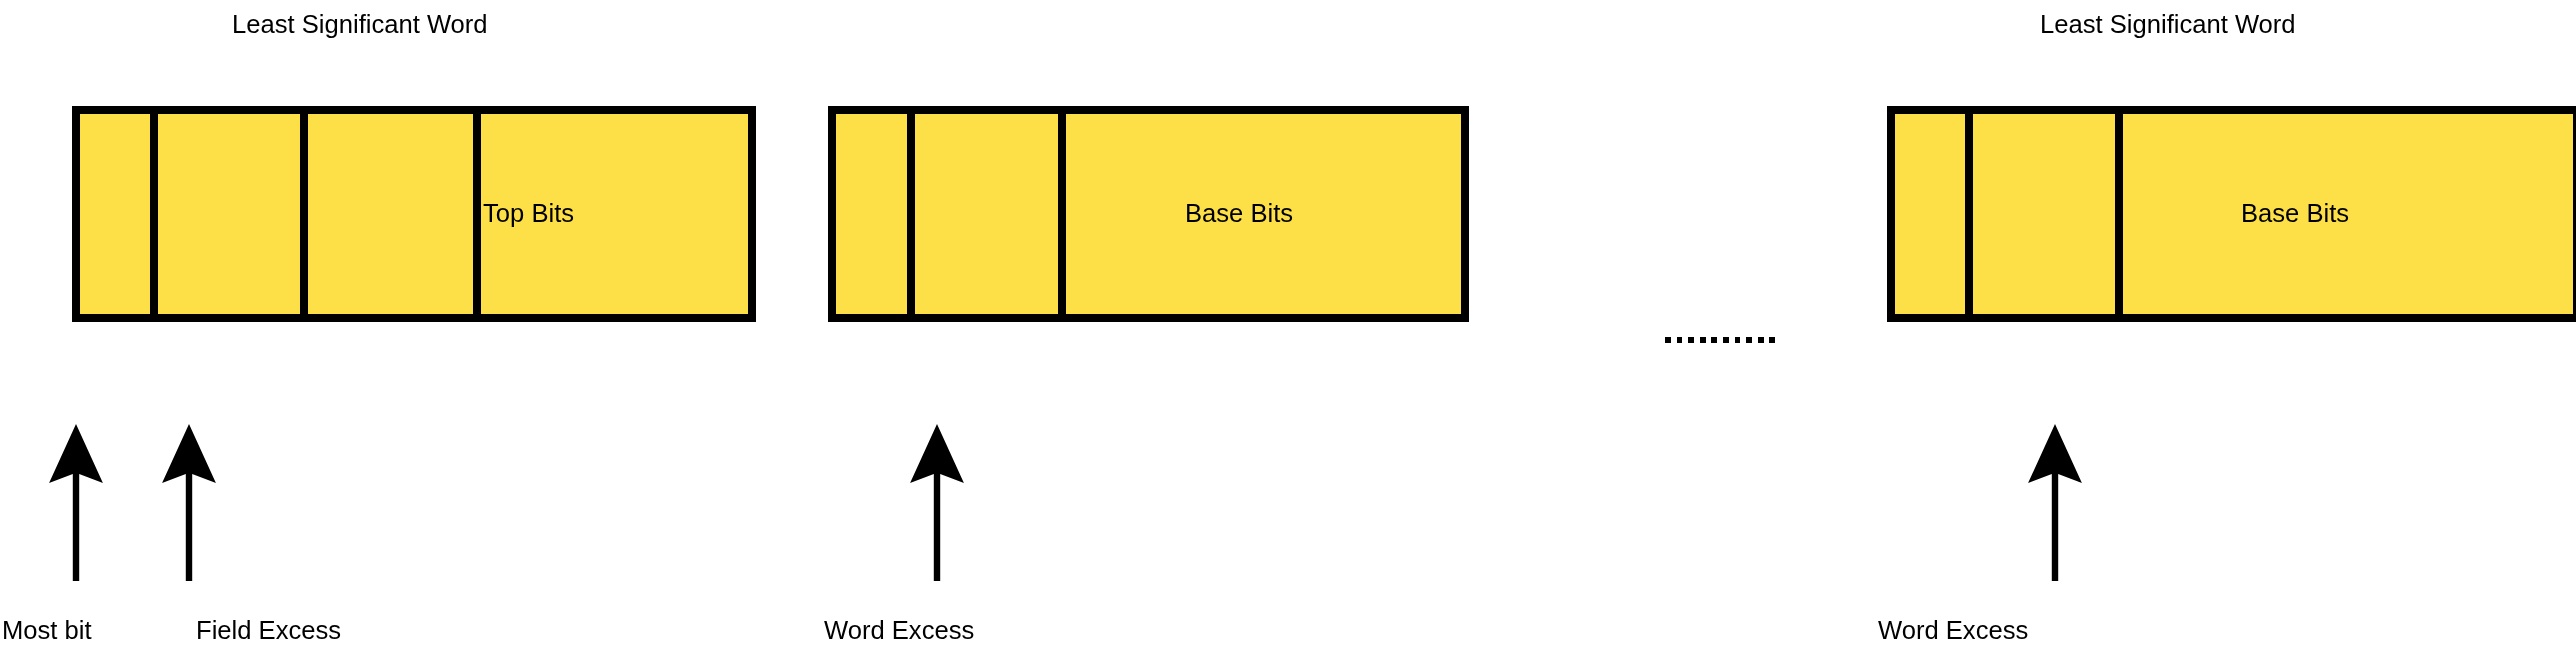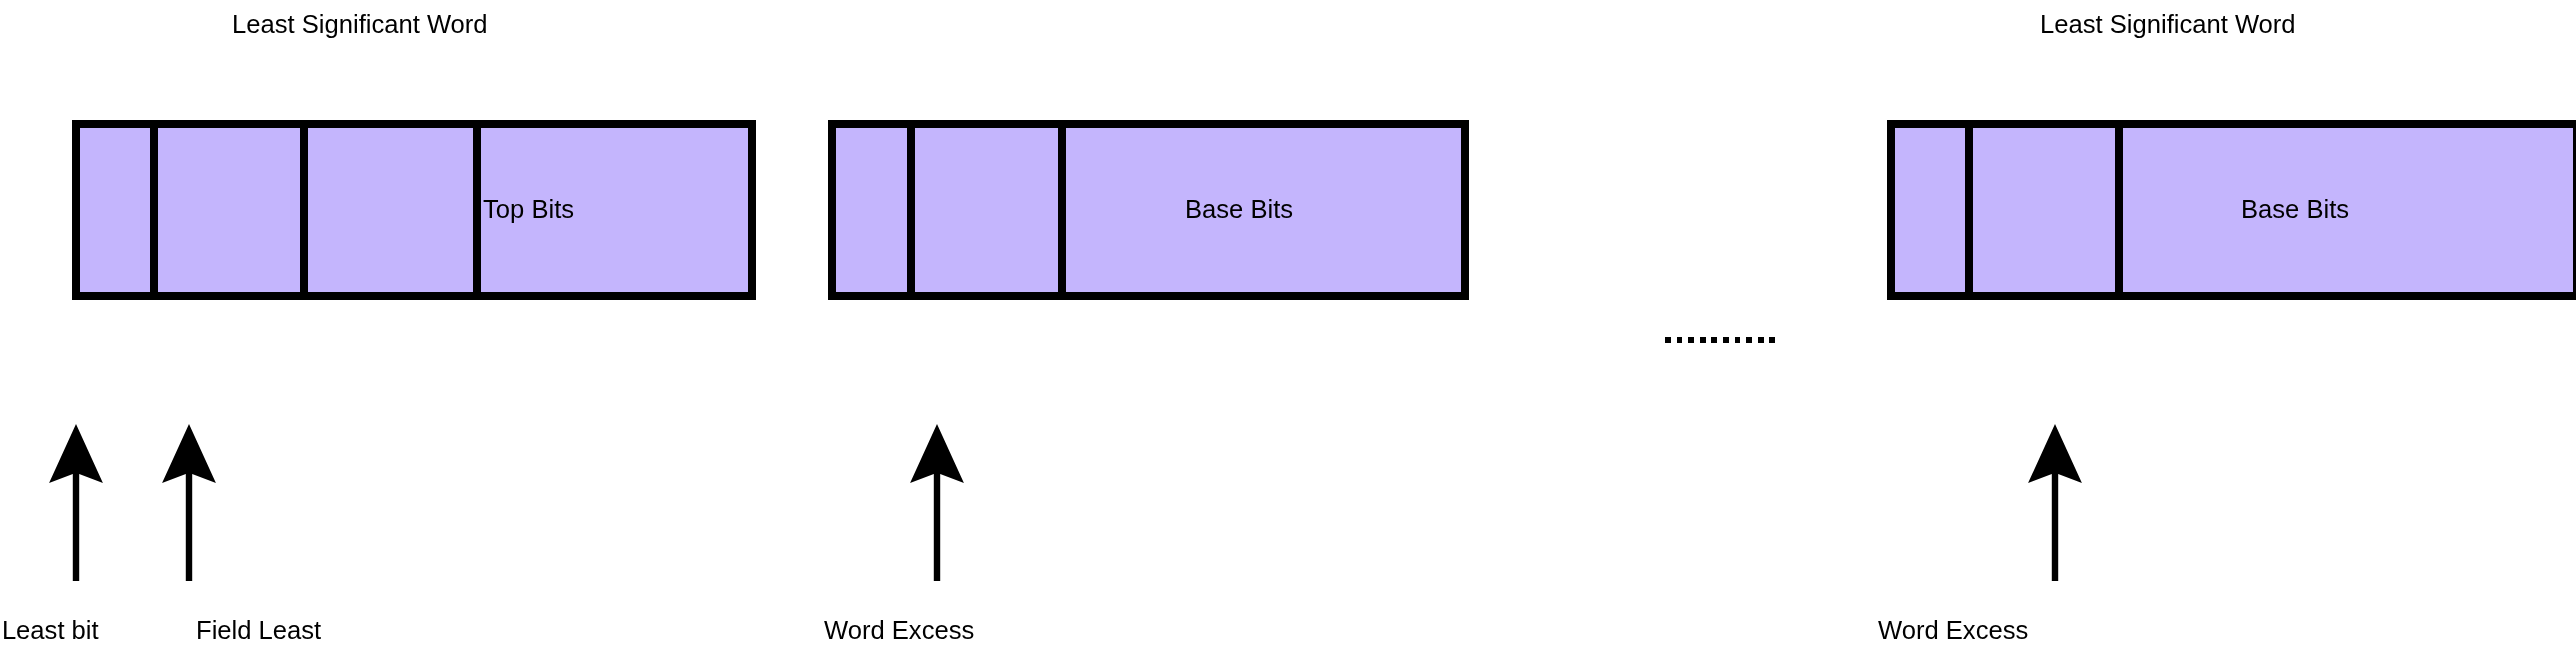--- a/index.html
+++ b/index.html
@@ -27,25 +27,25 @@
     white-space: nowrap;
     color: #000;
     letter-spacing: 0px;
   }
   #title-msw { left: 232px; top: 11.5px; }
   #title-lsw { left: 2040px; top: 11.5px; }
 
   
   .word-box {
     position: absolute;
-    top: 120px;
-    height: 180px;
+    top: 106px;
+    height: 216px;
     box-sizing: border-box;
     border: 8.3px solid #000000;
-    background: #c4b5fd;
+    background: #fde047;
   }
   #word-box-msw { left: 72px;  width: 684px; }
   #word-box-mid { left: 828px; width: 641px; }
   #word-box-lsw { left: 1887px; width: 694px; }
 
   
   .field-divider {
     position: absolute;
     top: 0;
     bottom: 0;
@@ -155,22 +155,22 @@
       <polygon points="45,0 87,92 50,78 50,245 40,245 40,78 3,92" fill="#000000"></polygon>
     </svg>
   </div>
 
   <div class="pointer-arrow" style="left:2026px;">
     <svg width="58" height="157" viewBox="0 0 90 245" xmlns="http://www.w3.org/2000/svg">
       <polygon points="45,0 87,92 50,78 50,245 40,245 40,78 3,92" fill="#000000"></polygon>
     </svg>
   </div>
 
-  <div class="anno-label" style="left:1.9px;">Least bit</div>
+  <div class="anno-label" style="left:1.9px;">Most bit</div>
 
-  <div class="anno-label" style="left:196px;">Field Least</div>
+  <div class="anno-label" style="left:196px;">Field Excess</div>
 
   <div class="anno-label" style="left:824px;">Word Excess</div>
 
   <div class="anno-label" style="left:1878px;">Word Excess</div>
 
 </div>
 
 
 </body></html>

